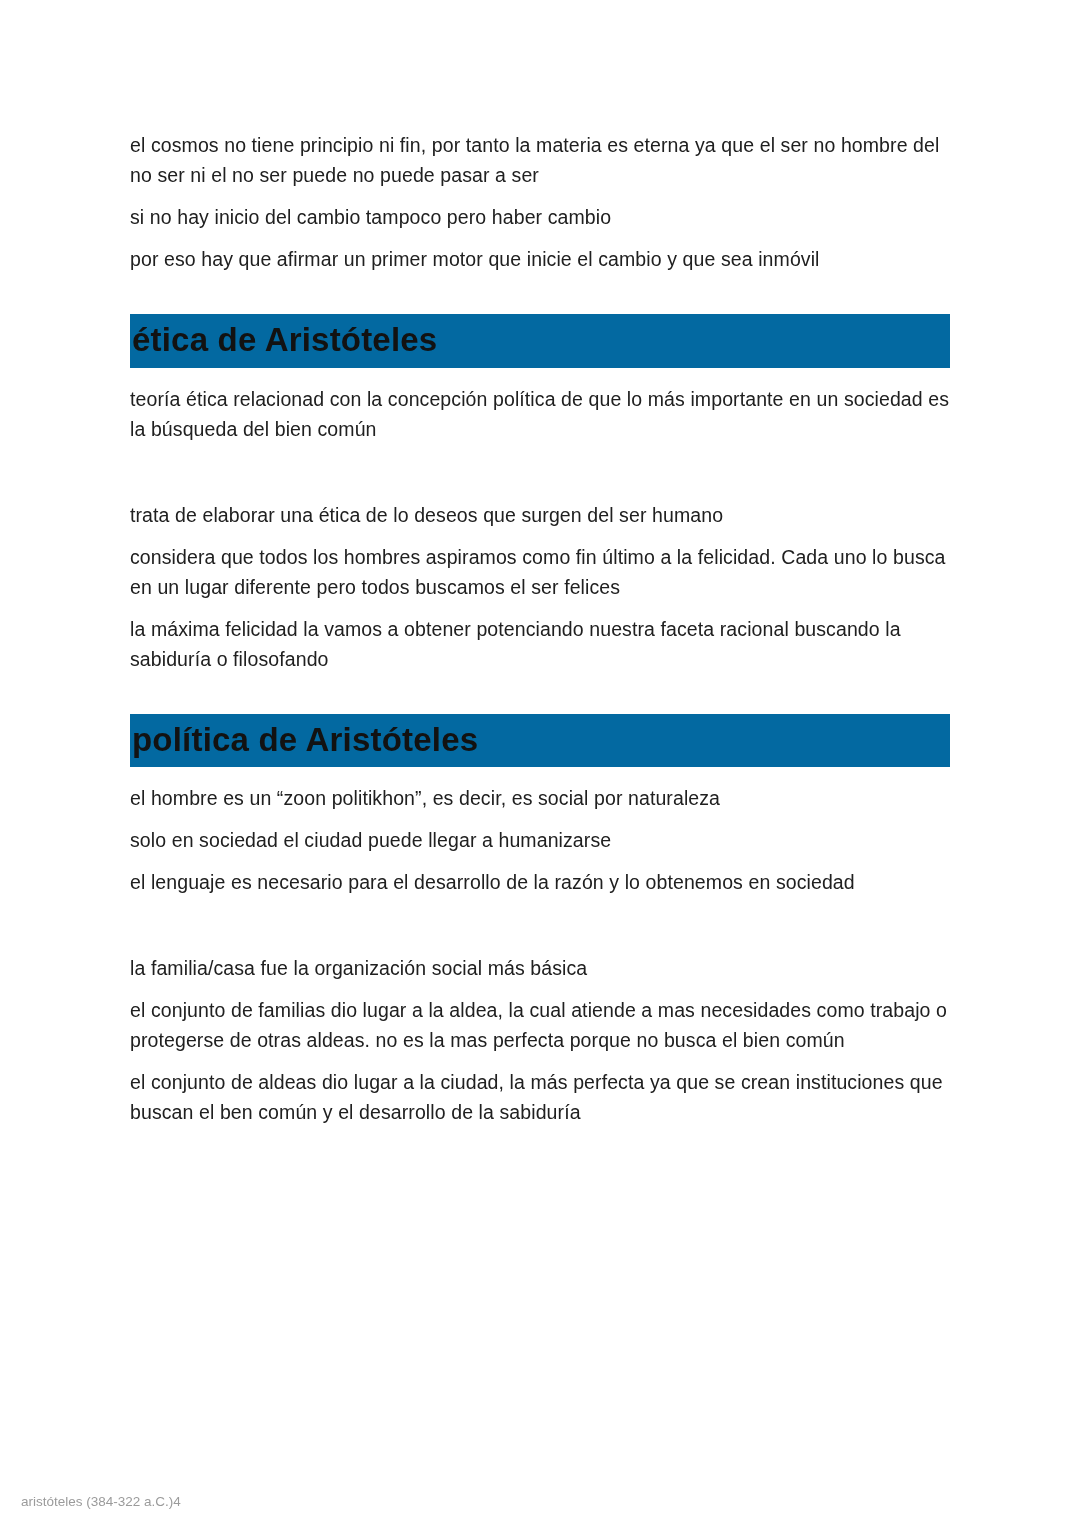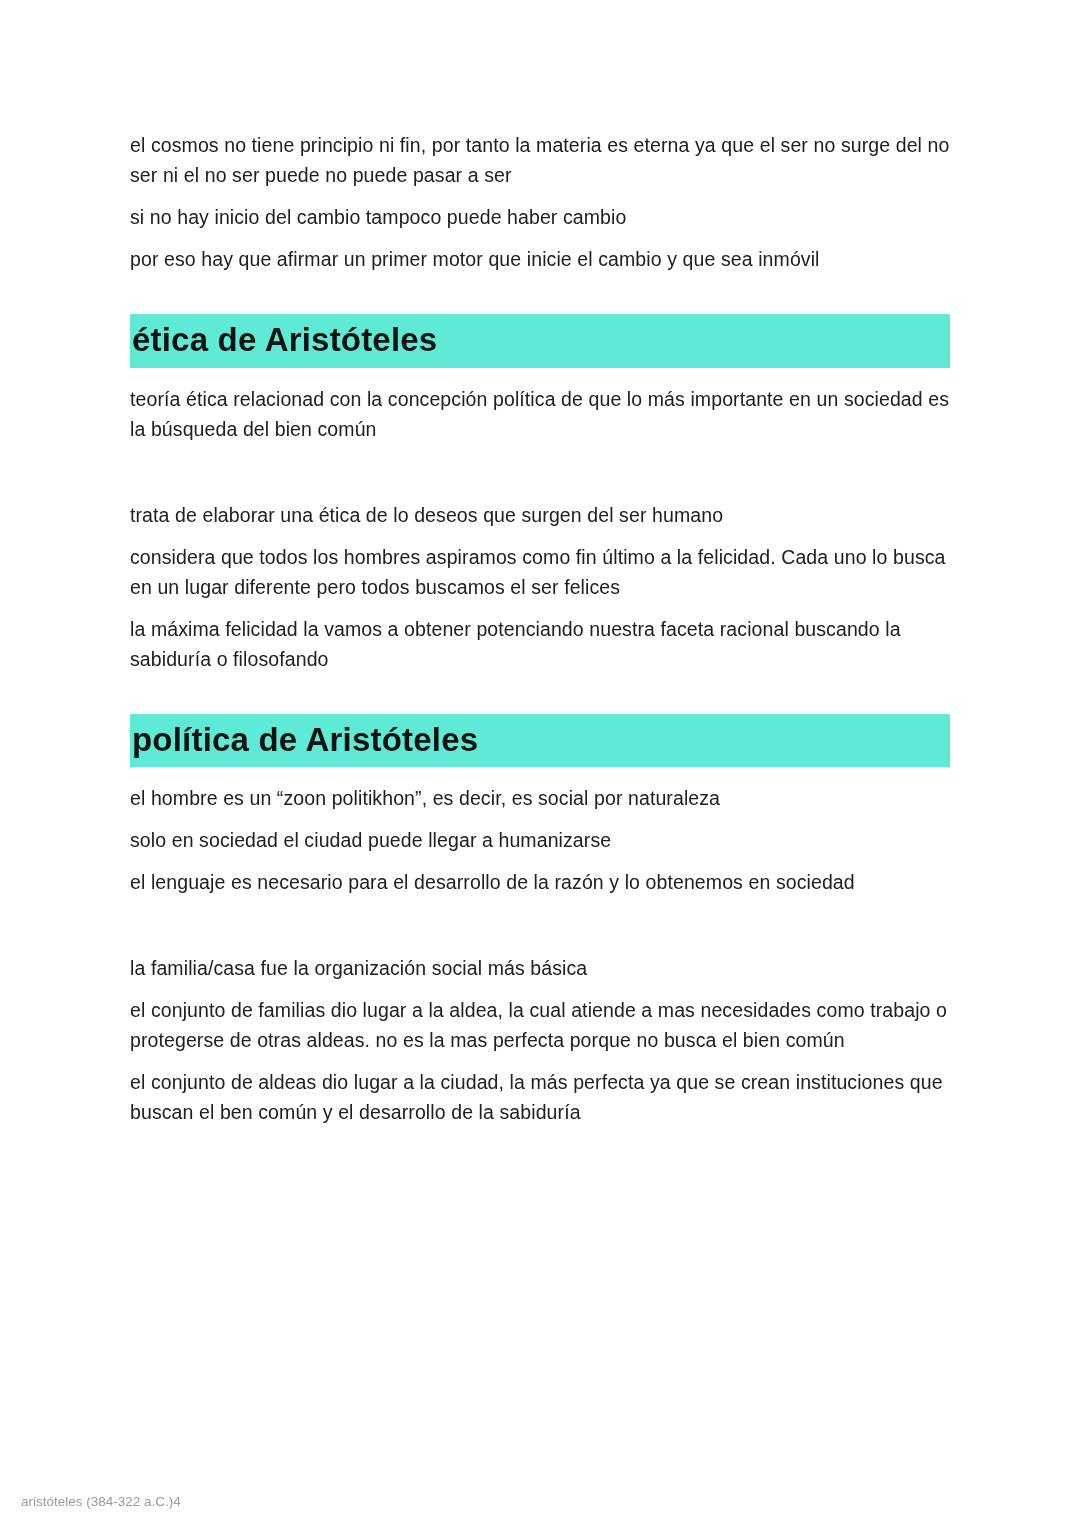--- a/index.html
+++ b/index.html
@@ -22,21 +22,21 @@
     letter-spacing: 0.1px;
     color: #202020;
   }
   .para-gap {
     height: 44px;
   }
   h2.section-heading {
     font-size: 33px;
     font-weight: 700;
     color: #121212;
-    background: #5eead4;
+    background: #0369a1;
     margin: 40px 0 16px 0;
     padding: 6px 10px 8px 2px;
     line-height: 1.2;
     letter-spacing: 0.2px;
   }
   .footer {
     position: absolute;
     left: 0;
     right: 0;
     bottom: 18px;
@@ -46,22 +46,22 @@
     padding: 0 21px;
     font-size: 13.5px;
     color: #9b9b9b;
   }
 </style>
 </head>
 <body>
 
 <main class="content">
 
-  <p class="para">el cosmos no tiene principio ni fin, por tanto la materia es eterna ya que el ser no surge del no ser ni el no ser puede no puede pasar a ser</p>
-  <p class="para">si no hay inicio del cambio tampoco puede haber cambio</p>
+  <p class="para">el cosmos no tiene principio ni fin, por tanto la materia es eterna ya que el ser no hombre del no ser ni el no ser puede no puede pasar a ser</p>
+  <p class="para">si no hay inicio del cambio tampoco pero haber cambio</p>
   <p class="para">por eso hay que afirmar un primer motor que inicie el cambio y que sea inmóvil</p>
 
   <section>
     <h2 class="section-heading">ética de Aristóteles</h2>
     <p class="para">teoría ética relacionad con la concepción política de que lo más importante en un sociedad es la búsqueda del bien común</p>
     <div class="para-gap"></div>
     <p class="para">trata de elaborar una ética de lo deseos que surgen del ser humano</p>
     <p class="para">considera que todos los hombres aspiramos como fin último a la felicidad. Cada uno lo busca en un lugar diferente pero todos buscamos el ser felices</p>
     <p class="para">la máxima felicidad la vamos a obtener potenciando nuestra faceta racional buscando la sabiduría o filosofando</p>
   </section>

